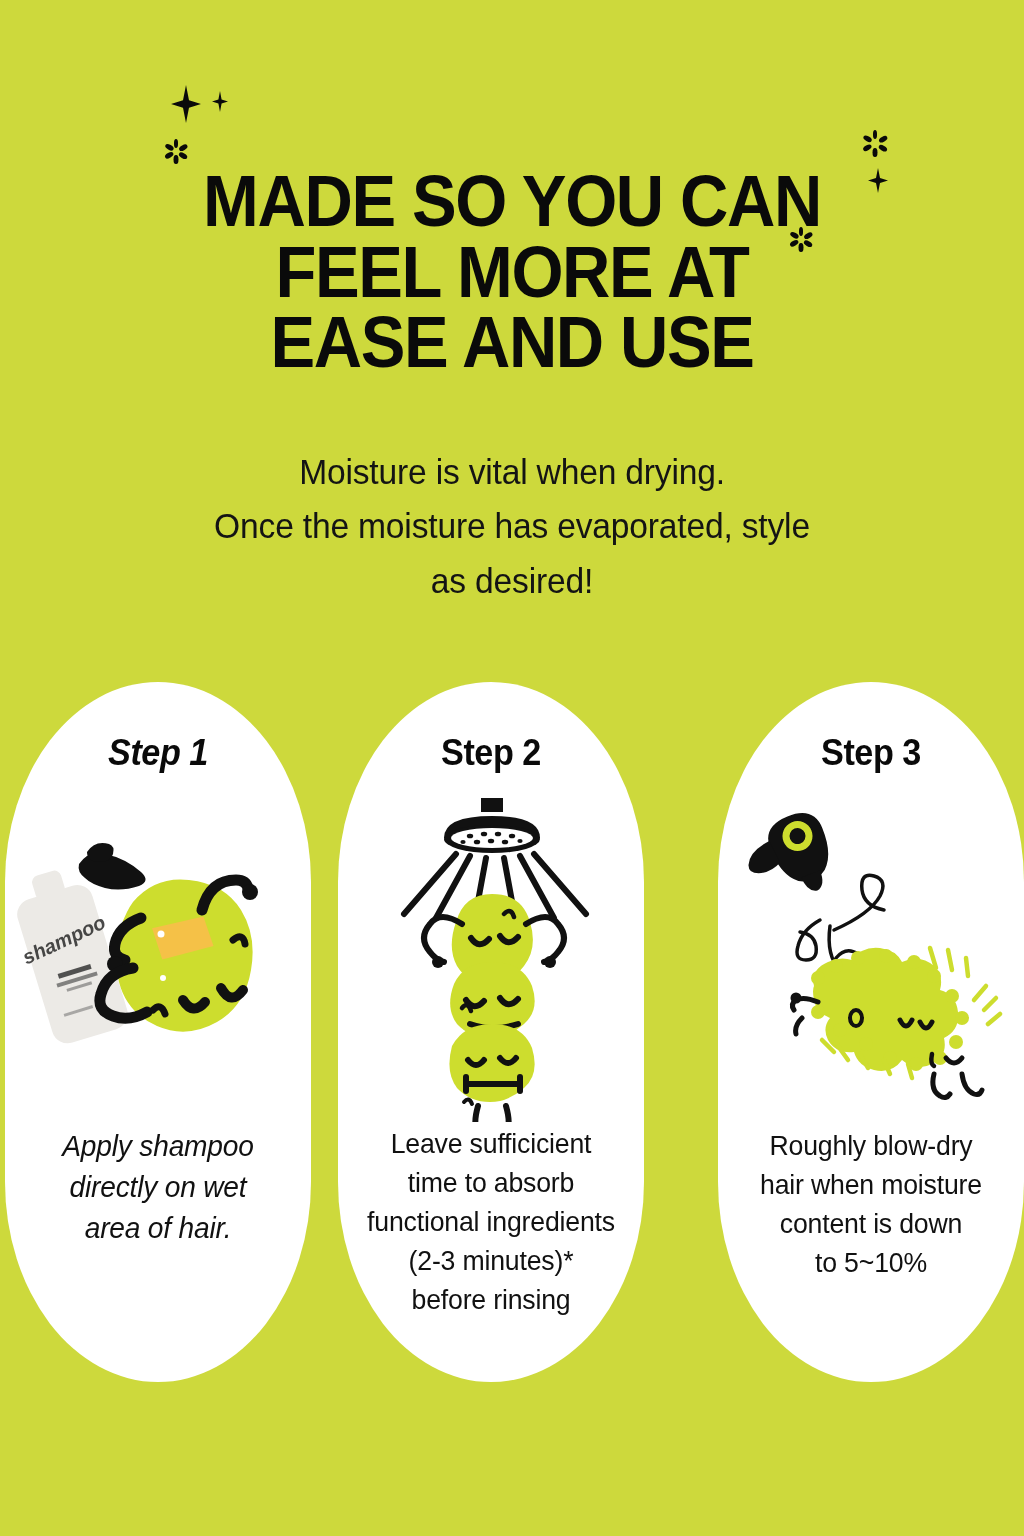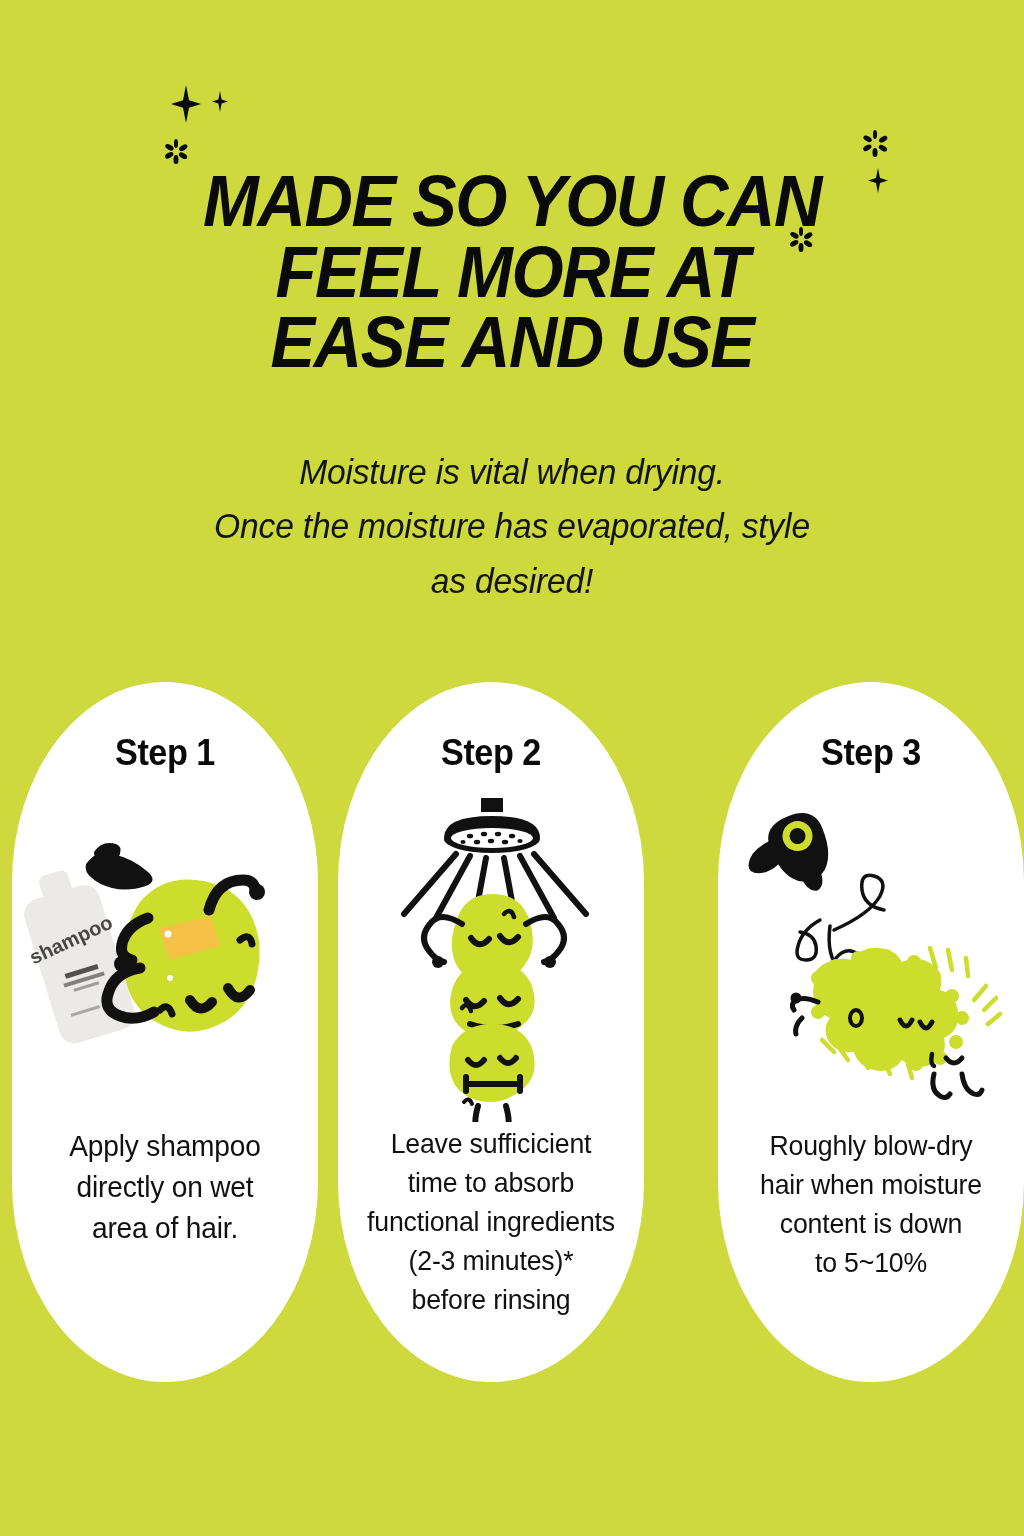--- a/index.html
+++ b/index.html
@@ -15,21 +15,20 @@
     position: relative;
   }
 
   
   .hero {
     position: absolute;
     top: 0;
     left: 0;
     width: 1024px;
     height: 672px;
-    font-style: italic;
   }
   .headline {
     position: absolute;
     top: 118px;
     left: 0;
     width: 1024px;
     text-align: center;
     font-family: "Liberation Sans Narrow", "Liberation Sans", sans-serif;
     font-weight: bold;
     font-size: 72px;
@@ -86,21 +85,21 @@
   }
   .card {
     position: absolute;
     top: 0;
     width: 306px;
     height: 700px;
     background: #ffffff;
     border-radius: 153px / 200px;
     overflow: hidden;
   }
-  .card.c1 { left: 12px; }
+  .card.c1 { left: 5px; font-style: italic; }
   .card.c2 { left: 338px; }
   .card.c3 { left: 718px; }
 
   .step-title {
     position: absolute;
     top: 50px;
     left: 0;
     width: 100%;
     text-align: center;
     font-family: "Liberation Sans Narrow", "Liberation Sans", sans-serif;

